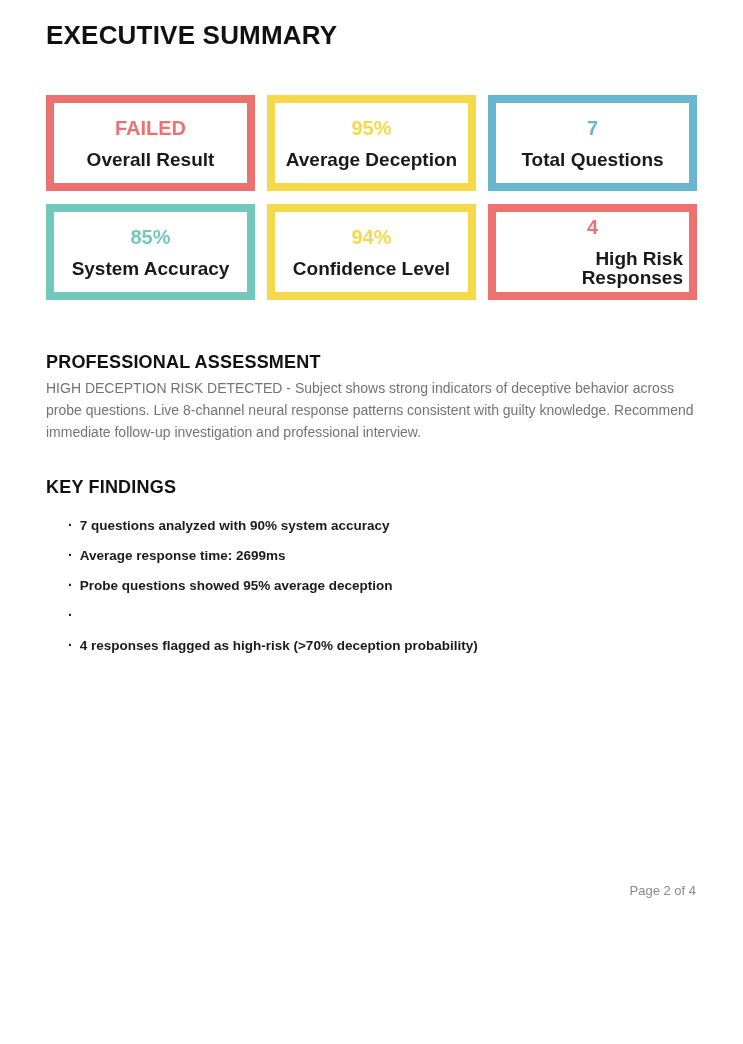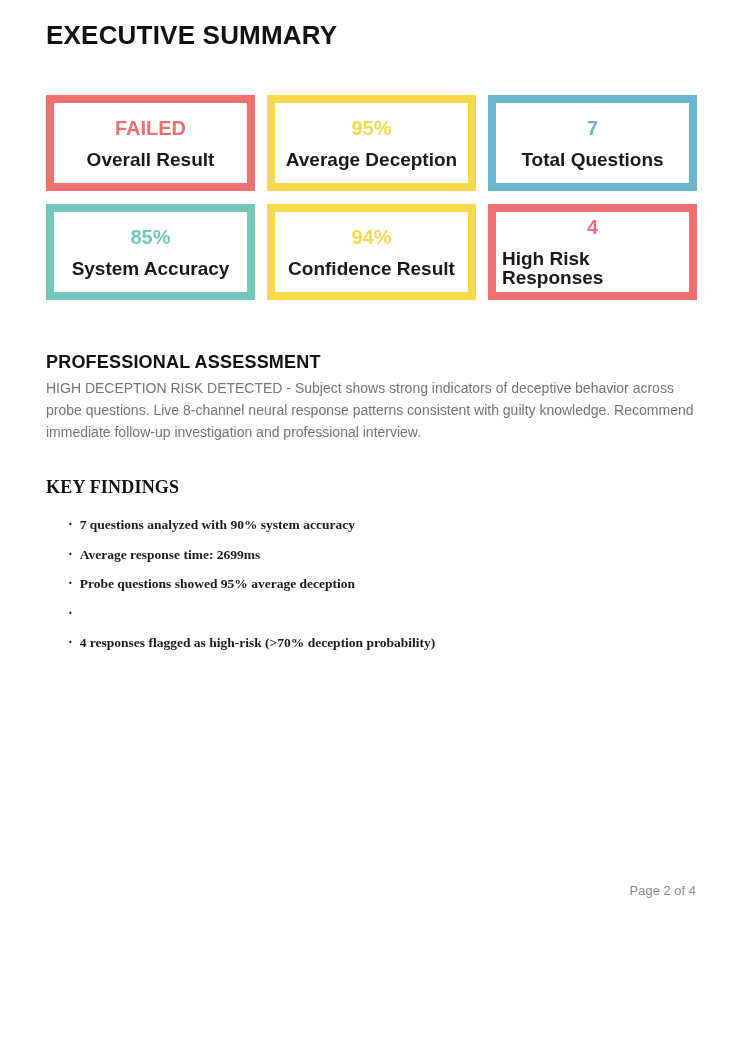--- a/index.html
+++ b/index.html
@@ -36,21 +36,21 @@
     --card-color: #cccccc;
     height: 96px;
     background: #ffffff;
     border: 8px solid var(--card-color);
     display: flex;
     flex-direction: column;
     align-items: center;
     justify-content: center;
     gap: 12px;
     padding: 4px 6px;
-    text-align: left;
+    text-align: right;
   }
   .stat-value {
     font-size: 20px;
     font-weight: bold;
     color: var(--card-color);
     line-height: 1;
   }
   .stat-label {
     font-size: 19px;
     font-weight: bold;
@@ -64,21 +64,21 @@
     letter-spacing: 0.2px;
   }
   .assessment-section { margin-top: 52px; }
   .assessment-body {
     margin-top: 4px;
     font-size: 14px;
     line-height: 1.58;
     color: #737373;
     max-width: 648px;
   }
-  .findings-section { margin-top: 34px; font-family: Liberation Serif, serif; }
+  .findings-section { margin-top: 34px; }
   .findings-list {
     margin-top: 20px;
     padding-left: 22px;
     list-style: none;
   }
   .finding-item {
     font-size: 13.5px;
     font-weight: bold;
     color: #1a1a1a;
     line-height: 1;
@@ -124,21 +124,21 @@
         <div class="stat-label">Total Questions</div>
       </div>
 
       <div class="stat-card" style="--card-color: #73C8BC;">
         <div class="stat-value">85%</div>
         <div class="stat-label">System Accuracy</div>
       </div>
 
       <div class="stat-card" style="--card-color: #F5D94A;">
         <div class="stat-value">94%</div>
-        <div class="stat-label">Confidence Result</div>
+        <div class="stat-label">Confidence Level</div>
       </div>
 
       <div class="stat-card" style="--card-color: #ED7171;">
         <div class="stat-value">4</div>
         <div class="stat-label">High Risk Responses</div>
       </div>
 
     </div>
 
     <div class="assessment-section">

